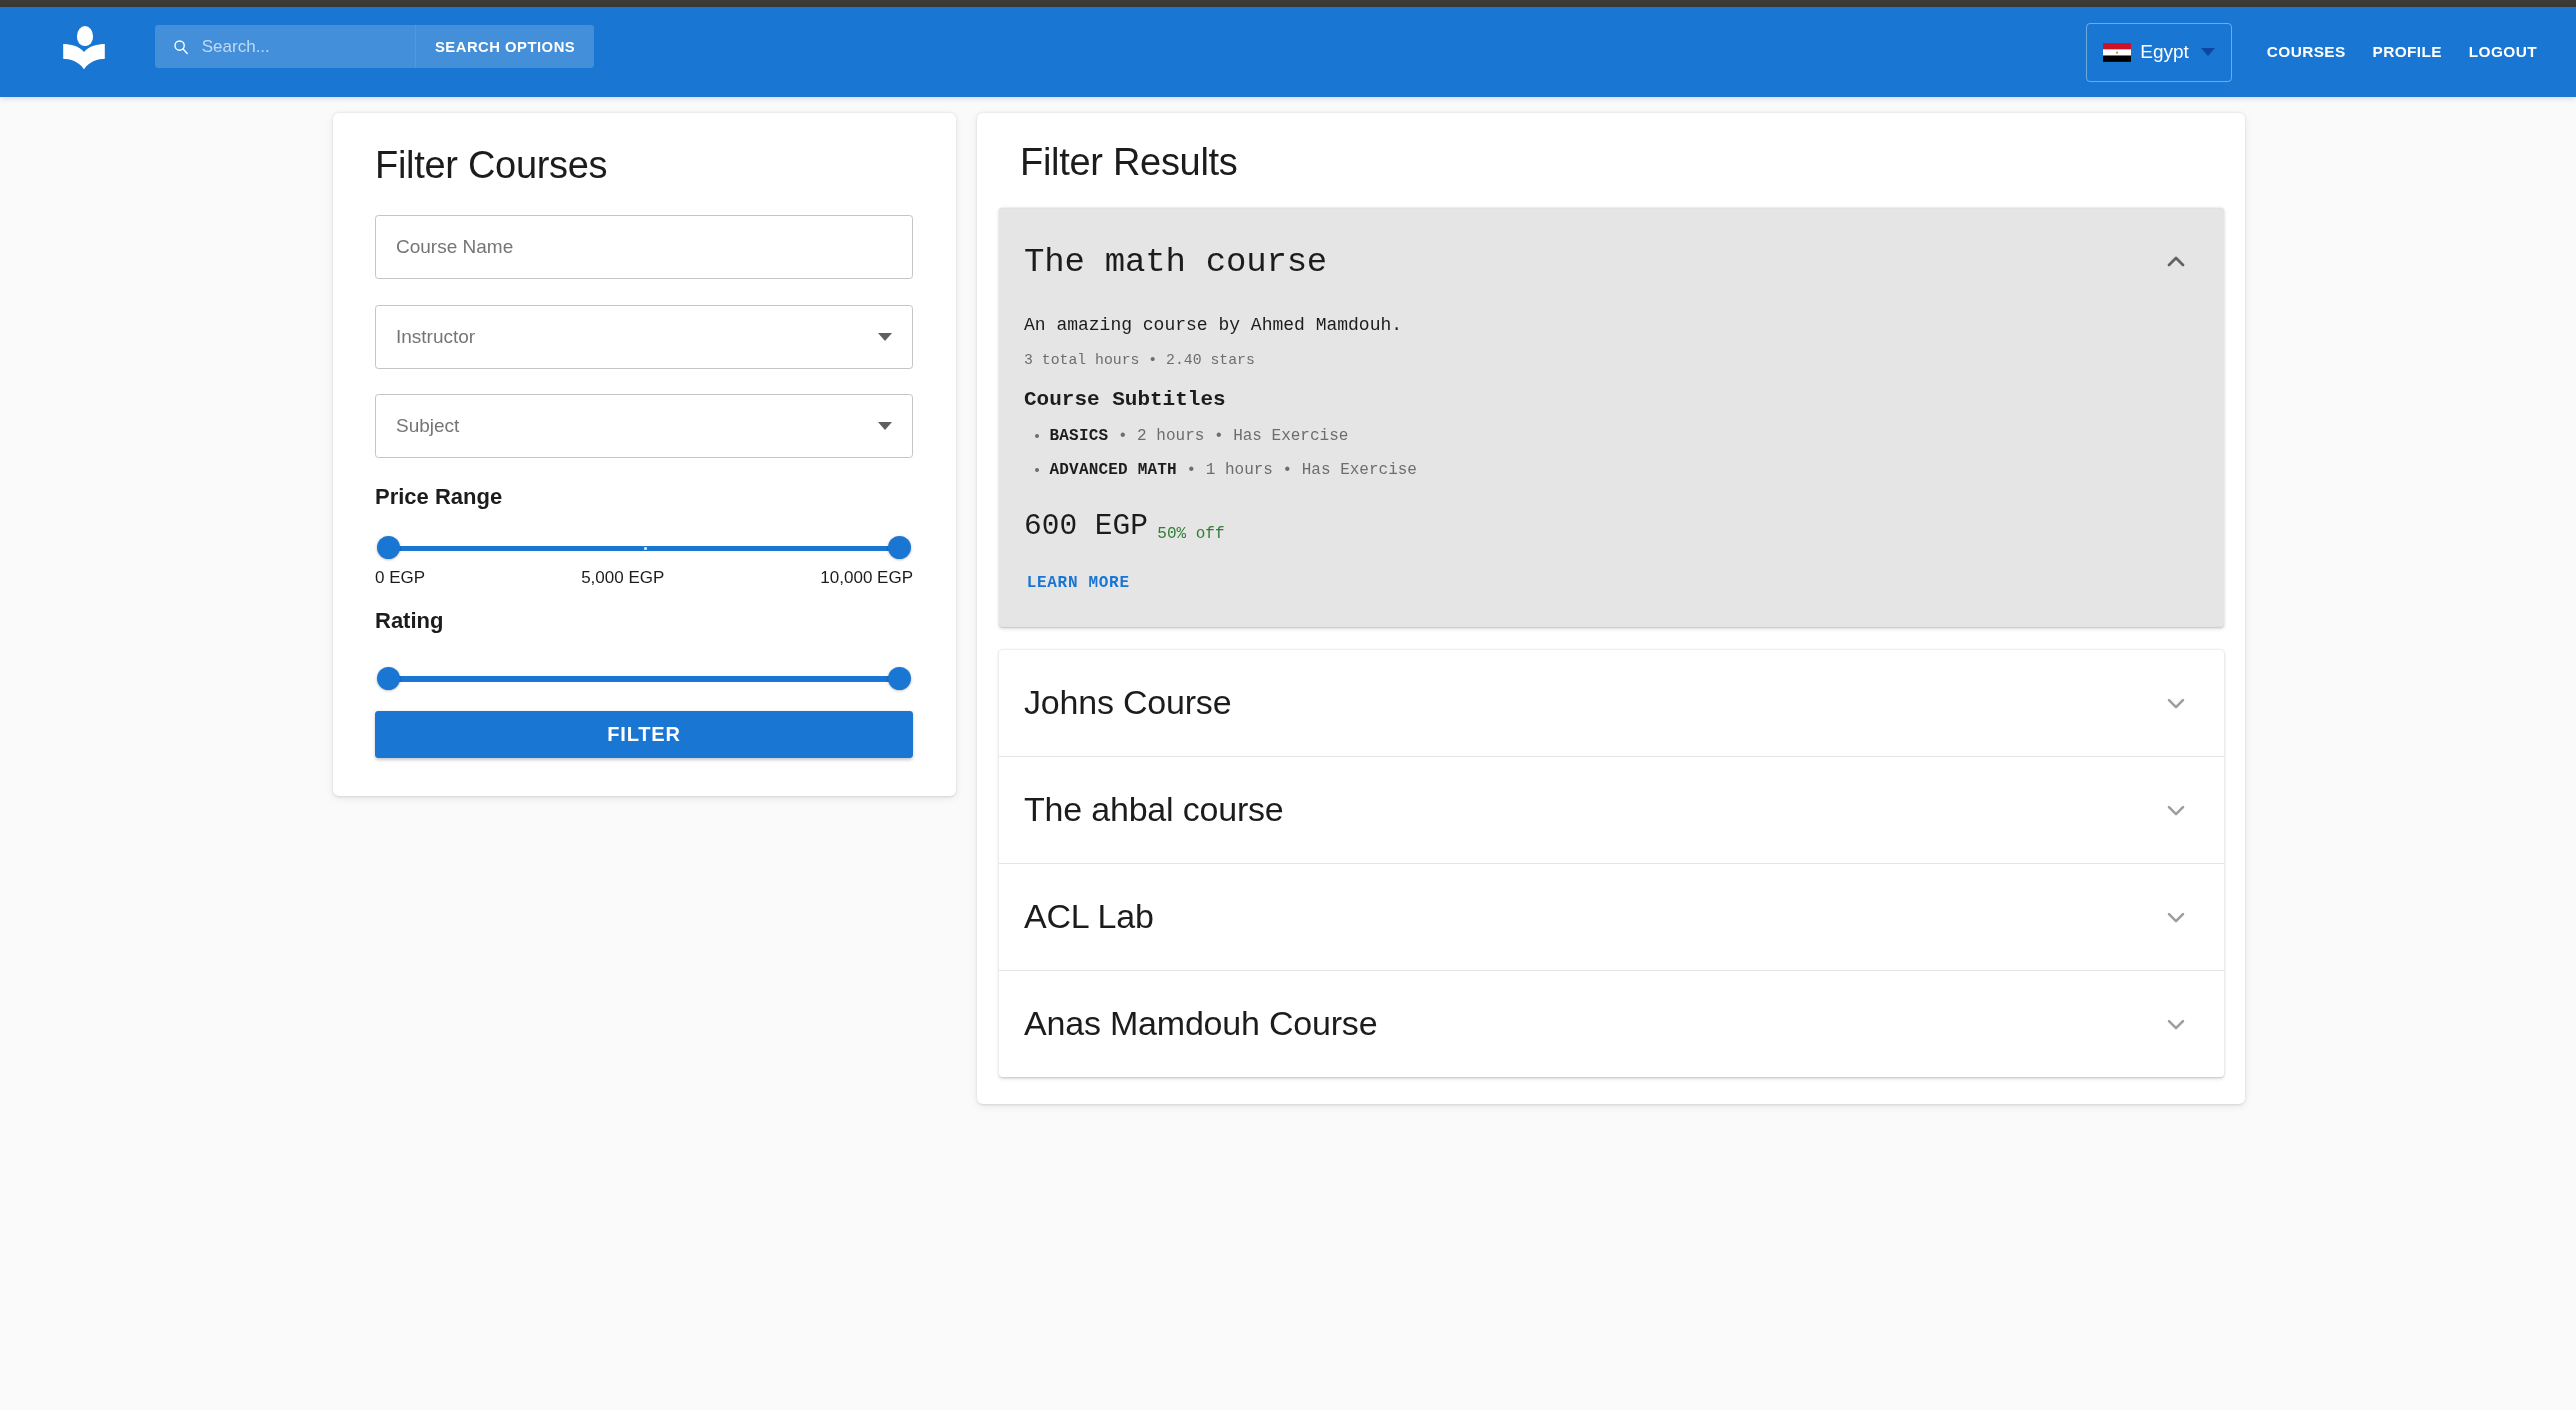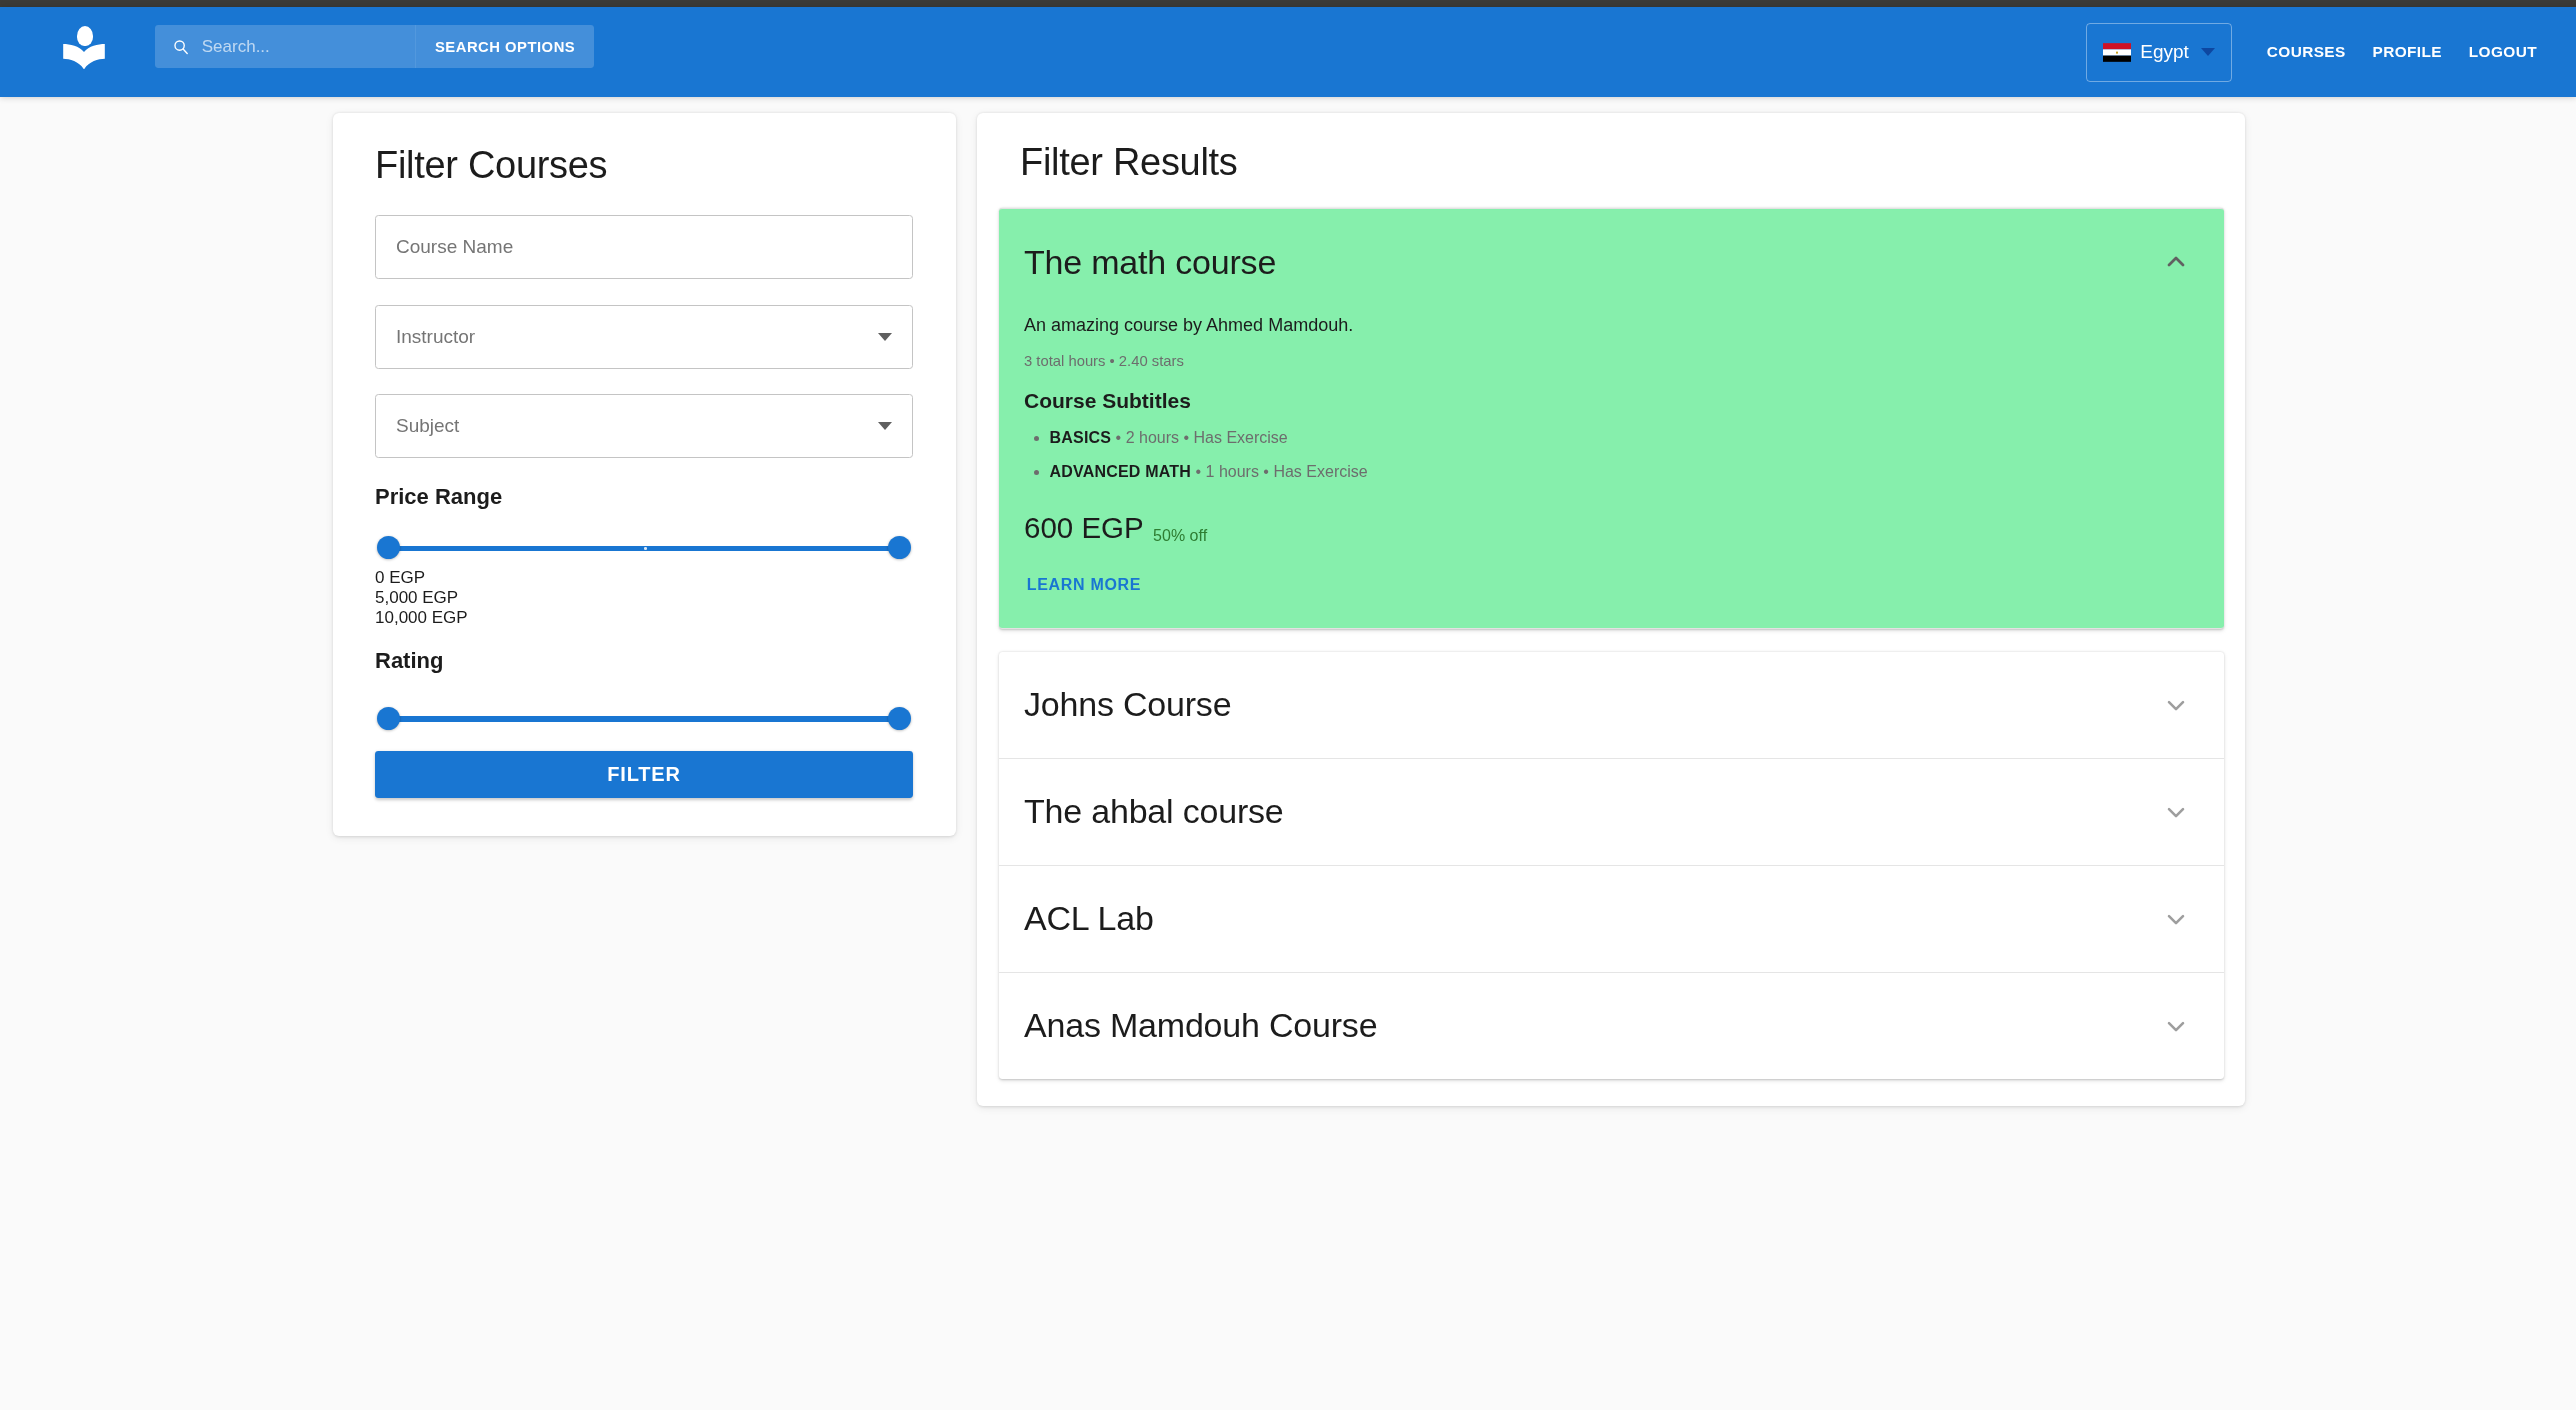--- a/index.html
+++ b/index.html
@@ -255,21 +255,20 @@
   .slider-thumb.right { right: -11.4px; }
 
   .slider-ticks {
     position: relative;
     width: 538px;
     display: flex;
     justify-content: space-between;
     font-size: 17px;
     color: #1c1c1c;
     margin-bottom: 17.4px;
-    flex-direction: column;
   }
 
   .filter-btn {
     width: 538px;
     height: 47px;
     background: #1976d2;
     border: none;
     border-radius: 3.4px;
     color: #fff;
     font-size: 20px;
@@ -294,26 +293,27 @@
   .results-title {
     font-size: 38px;
     font-weight: 400;
     color: #1c1c1c;
     letter-spacing: -0.3px;
     margin-left: 21.5px;
     margin-bottom: 24px;
   }
 
   .accordion-expanded {
-    background: #86efac;
+    background: #e5e5e5;
     border-top: 0.7px solid #e2e2e2;
     border-bottom: 0.7px solid #e2e2e2;
     box-shadow: 0 0.7px 2px rgba(0,0,0,0.16), 0 1.3px 4px rgba(0,0,0,0.10);
     border-radius: 3.4px;
     margin-bottom: 23px;
+    font-family: Liberation Mono, monospace;
   }
   .acc-summary {
     height: 106px;
     display: flex;
     align-items: center;
     justify-content: space-between;
     padding: 0 25.5px 0 25.5px;
     cursor: pointer;
   }
   .acc-title {

